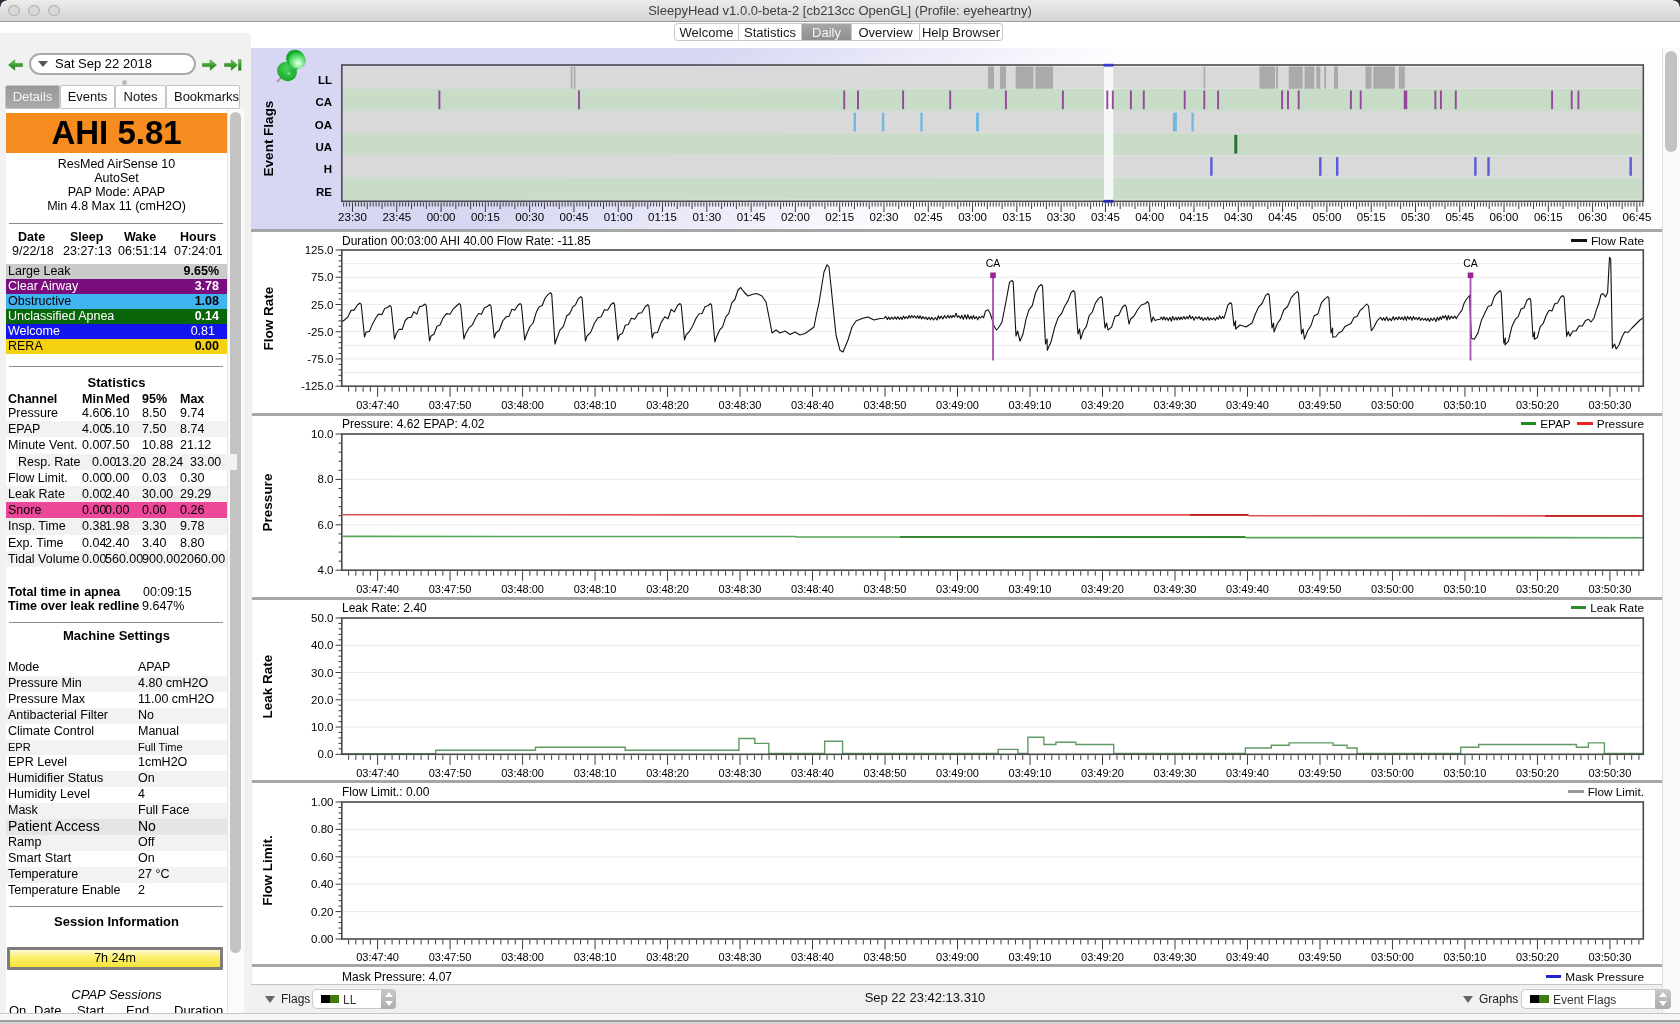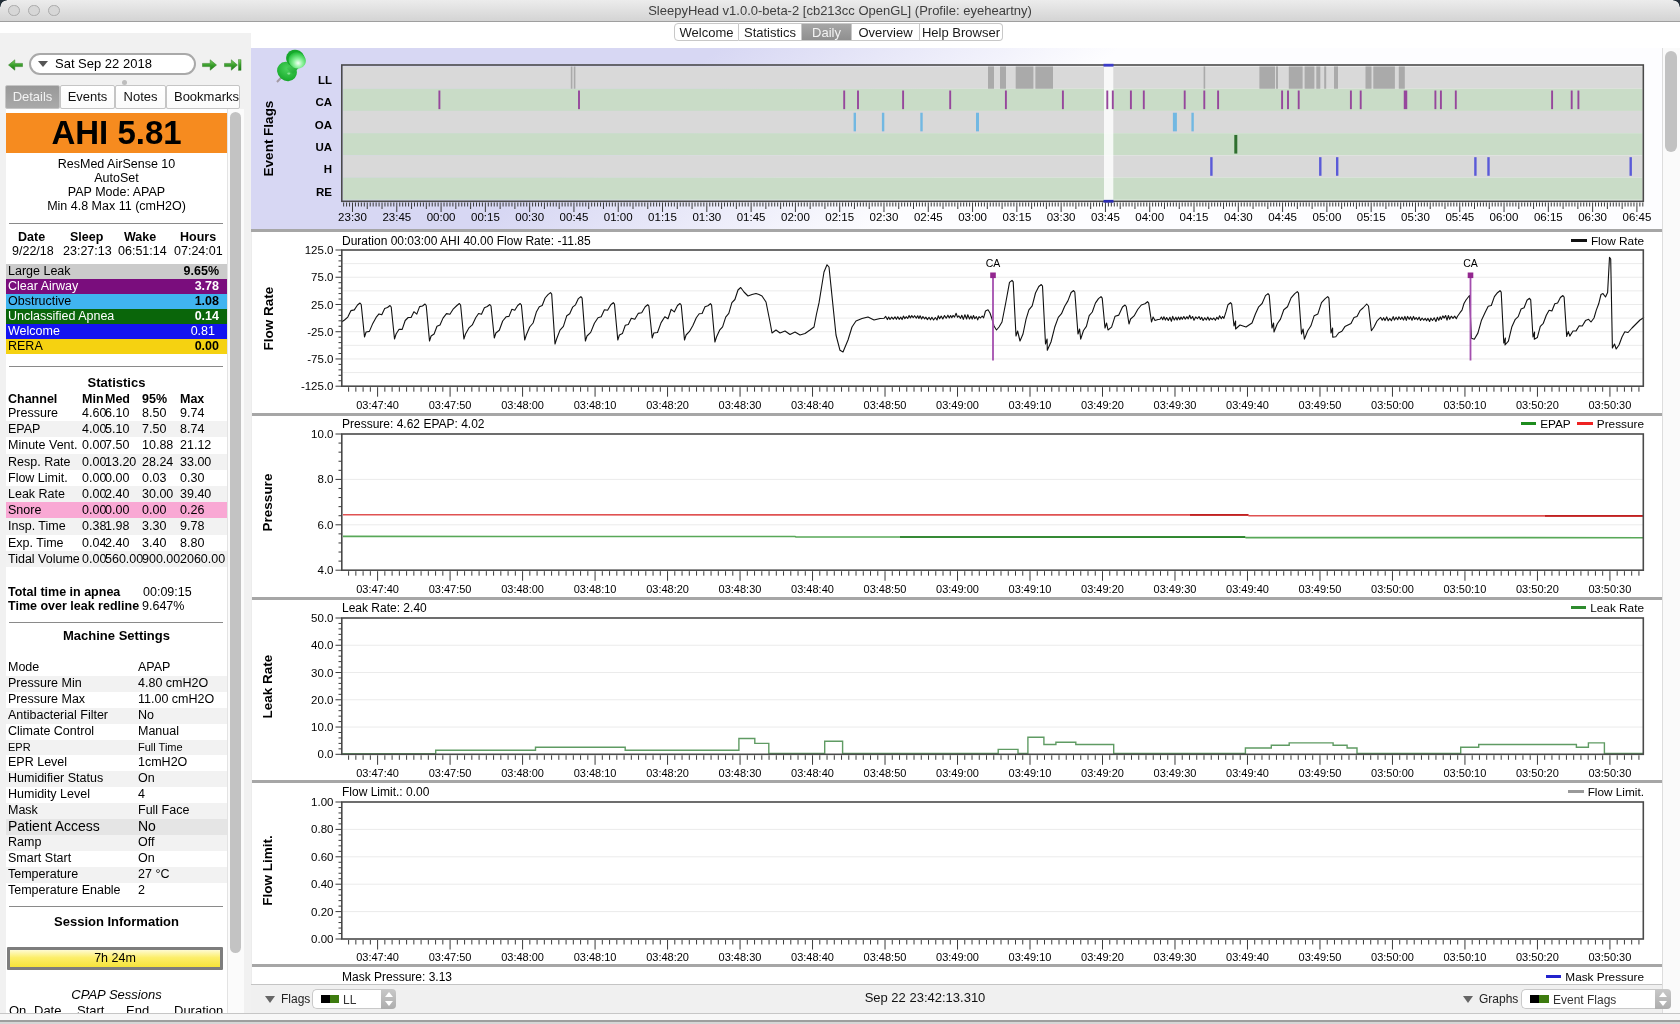--- a/index.html
+++ b/index.html
@@ -140,42 +140,42 @@
     <span style="position:absolute;left:136px">7.50</span>
     <span style="position:absolute;left:174px">8.74</span>
   </div>
 <div style="position:absolute;left:6px;width:221px;top:437.4px;height:16.2px;background:#ffffff;font-size:12.5px;line-height:16.2px">
     <span style="position:absolute;left:2px">Minute Vent.</span>
     <span style="position:absolute;left:76px">0.00</span>
     <span style="position:absolute;left:99px">7.50</span>
     <span style="position:absolute;left:136px">10.88</span>
     <span style="position:absolute;left:174px">21.12</span>
   </div>
-<div style="position:absolute;left:6px;width:221px;top:453.6px;height:16.2px;background:#f2f2f2;font-size:12.5px;line-height:16.2px">
+<div style="position:absolute;left:16px;width:221px;top:453.6px;height:16.2px;background:#f2f2f2;font-size:12.5px;line-height:16.2px">
     <span style="position:absolute;left:2px">Resp. Rate</span>
     <span style="position:absolute;left:76px">0.00</span>
     <span style="position:absolute;left:99px">13.20</span>
     <span style="position:absolute;left:136px">28.24</span>
     <span style="position:absolute;left:174px">33.00</span>
   </div>
 <div style="position:absolute;left:6px;width:221px;top:469.8px;height:16.2px;background:#ffffff;font-size:12.5px;line-height:16.2px">
     <span style="position:absolute;left:2px">Flow Limit.</span>
     <span style="position:absolute;left:76px">0.00</span>
     <span style="position:absolute;left:99px">0.00</span>
     <span style="position:absolute;left:136px">0.03</span>
     <span style="position:absolute;left:174px">0.30</span>
   </div>
 <div style="position:absolute;left:6px;width:221px;top:486.0px;height:16.2px;background:#f2f2f2;font-size:12.5px;line-height:16.2px">
     <span style="position:absolute;left:2px">Leak Rate</span>
     <span style="position:absolute;left:76px">0.00</span>
     <span style="position:absolute;left:99px">2.40</span>
     <span style="position:absolute;left:136px">30.00</span>
-    <span style="position:absolute;left:174px">39.40</span>
-  </div>
-<div style="position:absolute;left:6px;width:221px;top:502.2px;height:16.2px;background:#f9a8d4;font-size:12.5px;line-height:16.2px">
+    <span style="position:absolute;left:174px">29.29</span>
+  </div>
+<div style="position:absolute;left:6px;width:221px;top:502.2px;height:16.2px;background:#ec4899;font-size:12.5px;line-height:16.2px">
     <span style="position:absolute;left:2px">Snore</span>
     <span style="position:absolute;left:76px">0.00</span>
     <span style="position:absolute;left:99px">0.00</span>
     <span style="position:absolute;left:136px">0.00</span>
     <span style="position:absolute;left:174px">0.26</span>
   </div>
 <div style="position:absolute;left:6px;width:221px;top:518.4px;height:16.2px;background:#f2f2f2;font-size:12.5px;line-height:16.2px">
     <span style="position:absolute;left:2px">Insp. Time</span>
     <span style="position:absolute;left:76px">0.38</span>
     <span style="position:absolute;left:99px">1.98</span>
@@ -562,21 +562,21 @@
     <text x="1102.5" y="961.0" text-anchor="middle" font-size="11" fill="#000">03:49:20</text>
     <text x="1175.0" y="961.0" text-anchor="middle" font-size="11" fill="#000">03:49:30</text>
     <text x="1247.5" y="961.0" text-anchor="middle" font-size="11" fill="#000">03:49:40</text>
     <text x="1320.0" y="961.0" text-anchor="middle" font-size="11" fill="#000">03:49:50</text>
     <text x="1392.5" y="961.0" text-anchor="middle" font-size="11" fill="#000">03:50:00</text>
     <text x="1464.9" y="961.0" text-anchor="middle" font-size="11" fill="#000">03:50:10</text>
     <text x="1537.4" y="961.0" text-anchor="middle" font-size="11" fill="#000">03:50:20</text>
     <text x="1609.9" y="961.0" text-anchor="middle" font-size="11" fill="#000">03:50:30</text>
   </svg>
 <div class="sep" style="top:964px"></div>
-<div class="ptitle" style="left:342px;top:969.5px">Mask Pressure: 3.13</div>
+<div class="ptitle" style="left:342px;top:969.5px">Mask Pressure: 4.07</div>
 <div class="legend" style="right:36px;top:969.5px"><span class="sw" style="background:#2222cc"></span>Mask Pressure</div>
 <div class="abs" style="left:251px;top:232px;width:1px;height:752px;background:#ececec"></div>
 <div class="abs" style="left:1661.5px;top:48px;width:18.5px;height:965px;background:#fafafa;border-left:1px solid #ddd"></div>
 <div class="abs" style="left:1664.5px;top:51px;width:12px;height:101px;border-radius:6px;background:#c2c2c2"></div>
 <div class="abs" style="left:251px;top:983.5px;width:1410.5px;height:29.5px;background:#f0f0f0;border-top:1px solid #c4c4c4"></div>
 <div class="abs" style="left:265px;top:995.5px;width:0;height:0;border-left:5.5px solid transparent;border-right:5.5px solid transparent;border-top:7px solid #666"></div>
 <div class="abs" style="left:281px;top:992px;font-size:12px;color:#222">Flags</div>
 <div class="abs" style="left:312px;top:989px;width:69px;height:19.5px;background:#fff;border:1px solid #c9c9c9;border-radius:5px 0 0 5px;border-right:none"></div>
 <div class="abs" style="left:321px;top:994.5px;width:18px;height:8.5px;background:linear-gradient(to right,#000 48%,#3e7c10 48%)"></div>
 <div class="abs" style="left:343px;top:992.5px;font-size:12px;color:#333">LL</div>

